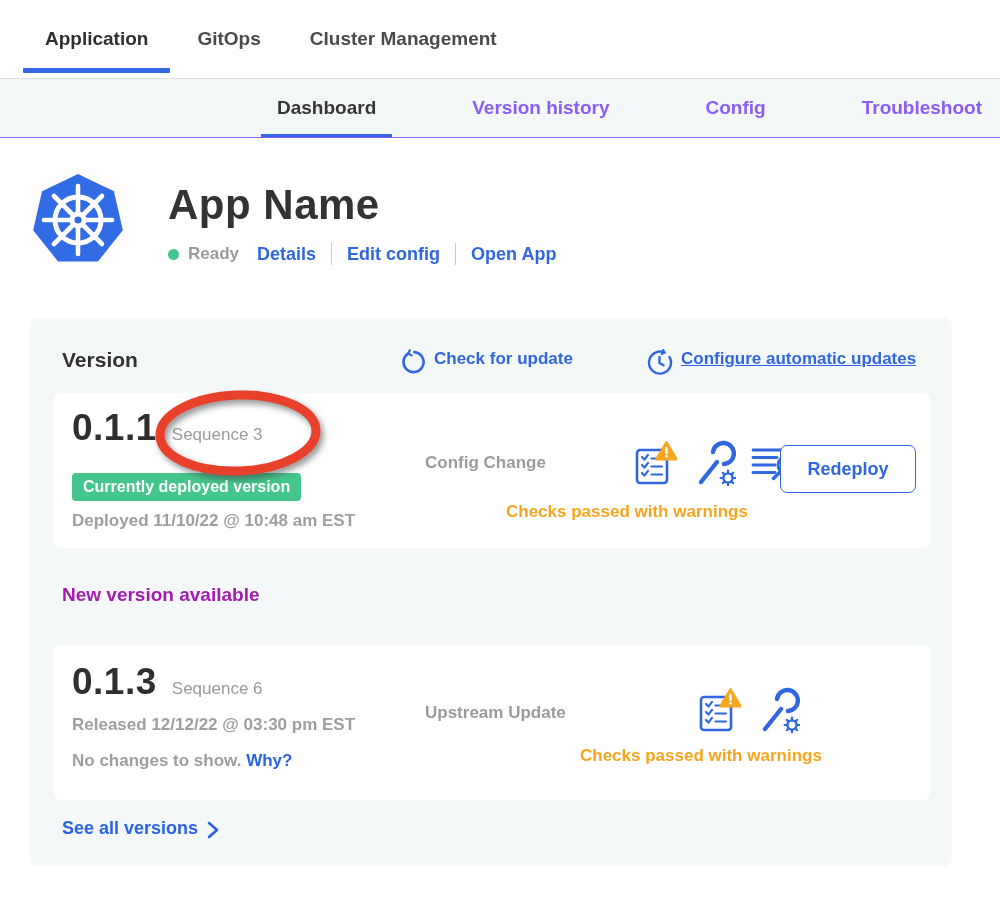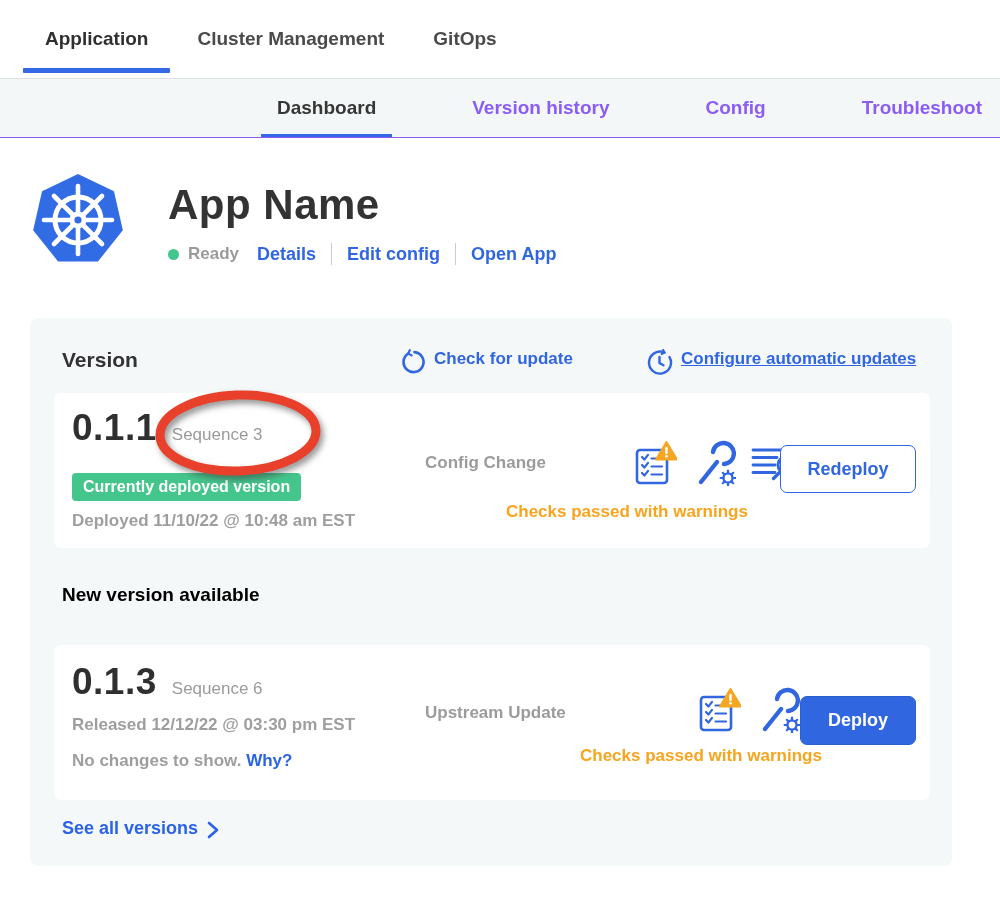--- a/index.html
+++ b/index.html
@@ -48,41 +48,41 @@
   .why-link { color:#2b63e8; font-weight:700; cursor:pointer; }
 
   .source-label { position:absolute; left:371px; font-size:17px; font-weight:700; color:#9b9b9b; }
   .icon-row { position:absolute; display:flex; align-items:center; gap:15px; }
   .checks-warn { position:absolute; font-size:17px; font-weight:700; color:#f7a51e; }
 
   .btn { position:absolute; display:flex; align-items:center; justify-content:center; font-size:18px; font-weight:700; border-radius:7px; cursor:pointer; }
   .btn.redeploy { right:14px; top:52px; width:136px; height:48px; background:#fff; border:1.5px solid #3066e0; color:#3066e0; }
   .btn.deploy { left:746px; top:51px; width:116px; height:49px; background:#3066e0; border:1.5px solid #2b5ecf; color:#fff; }
 
-  .new-heading { position:absolute; left:32px; top:266px; font-size:19px; font-weight:700; color:#000000; }
+  .new-heading { position:absolute; left:32px; top:266px; font-size:19px; font-weight:700; color:#a21caf; }
   .see-all { position:absolute; left:32px; top:500px; display:flex; align-items:flex-end; gap:9px; font-size:18px; font-weight:700; color:#2b63e8; cursor:pointer; }
 
   .annotation { position:absolute; left:150px; top:384px; width:184px; height:104px; pointer-events:none; filter:drop-shadow(3px 4px 3px rgba(60,60,60,.55)); }
   .icon { display:inline-block; line-height:0; }
 </style>
 </head>
 <body>
 
 <div id="page">
 
   <nav class="top-nav">
     <div class="top-tab active">
       <span>Application</span>
       <span class="tab-underline"></span>
     </div>
     <div class="top-tab">
+      <span>GitOps</span>
+    </div>
+    <div class="top-tab">
       <span>Cluster Management</span>
-    </div>
-    <div class="top-tab">
-      <span>GitOps</span>
     </div>
   </nav>
 
   <nav class="sub-nav">
     <div class="sub-tab active">
       <span>Dashboard</span>
       <span class="tab-underline"></span>
     </div>
     <div class="sub-tab">
       <span>Version history</span>
@@ -262,21 +262,20 @@
                 <line x1="40.8" y1="38" x2="43.4" y2="38"></line>
               <line x1="30.8" y1="32.8" x2="32.6" y2="34.6"></line>
                 <line x1="39.4" y1="41.4" x2="41.2" y2="43.2"></line>
               <line x1="41.2" y1="32.8" x2="39.4" y2="34.6"></line>
                 <line x1="32.6" y1="41.4" x2="30.8" y2="43.2"></line>
             </g>
           </svg>
         </span>
       </div>
 
-      <button class="btn deploy">Deploy</button>
       <span class="checks-warn" style="left:526px; top:101px;">Checks passed with warnings</span>
     </div>
 
     <div class="see-all">
       <span>See all versions</span>
       <span class="icon">
         <svg width="12" height="18" viewBox="0 0 12 18" fill="none" stroke="#2b63e8" stroke-width="2.6" stroke-linecap="round" stroke-linejoin="round">
           <polyline points="2,2 10,9 2,16"></polyline>
         </svg>
       </span>

